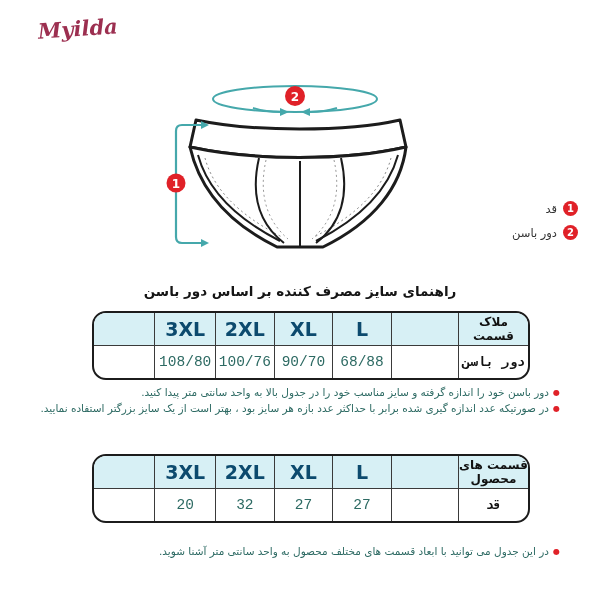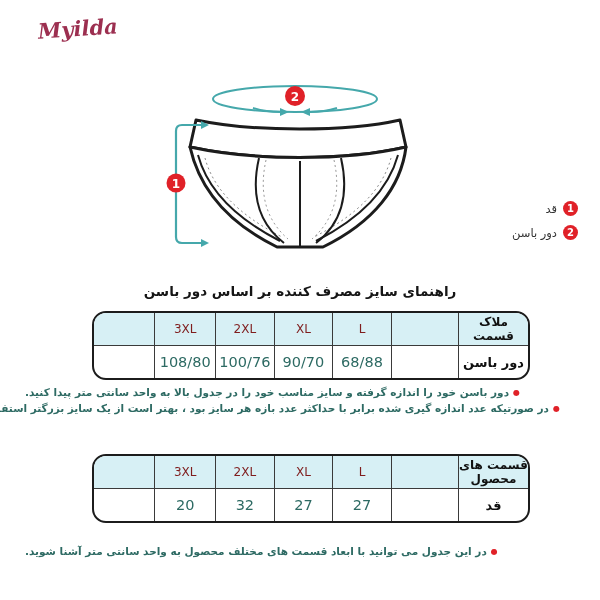--- a/index.html
+++ b/index.html
@@ -15,29 +15,29 @@
   .legend-label{font-size:11.5px;color:#333;}
   .section-title{position:absolute;left:0;width:600px;text-align:center;direction:rtl;
                  font-size:13.5px;font-weight:bold;color:#151515;}
   #title1{top:283px;} #title2{top:430px;}
   .size-table-wrap{position:absolute;left:92px;width:434px;border:2px solid #1c1c1c;
                    border-radius:14px;overflow:hidden;background:#fff;}
   #table1{top:311px;} #table2{top:454px;}
   table.size-table{width:100%;border-collapse:collapse;direction:rtl;table-layout:fixed;}
   table.size-table td{border:1px solid #3a3a3a;height:32px;text-align:center;vertical-align:middle;padding:0;overflow:hidden;}
   table.size-table tr:first-child td{border-top:none;background:#d7f0f5;}
-  table.size-table tr:last-child td{border-bottom:none;}
+  table.size-table tr:last-child td{border-bottom:none;font-family:Liberation Mono, monospace;}
   table.size-table td:first-child{border-right:none;}
   table.size-table td:last-child{border-left:none;}
   .crit{font-size:12px;font-weight:bold;color:#111;}
-  .size-lbl{color:#7f1d1d;font-size:12px;font-weight:normal;}
+  .size-lbl{color:#0c4a6e;font-size:19px;font-weight:bold;}
   .rowlbl{font-size:13px;font-weight:bold;color:#111;}
   .val{font-size:14.5px;color:#2d6a63;}
-  .notes{position:absolute;left:25px;right:40px;direction:rtl;text-align:left;color:#2d6a63;
-         font-size:10.5px;font-weight:bold;line-height:14.5px;}
+  .notes{position:absolute;left:25px;right:40px;direction:rtl;text-align:right;color:#2d6a63;
+         font-size:10.5px;font-weight:normal;line-height:14.5px;}
   #notes1{top:385px;} #notes2{top:544px;}
   .note-line{display:block;white-space:nowrap;}
   .bullet{color:#e02128;font-size:8px;margin-left:4px;vertical-align:1px;}
 </style>
 </head>
 <body>
 
 <div class="page">
 
   <div class="logo">Myilda</div>

